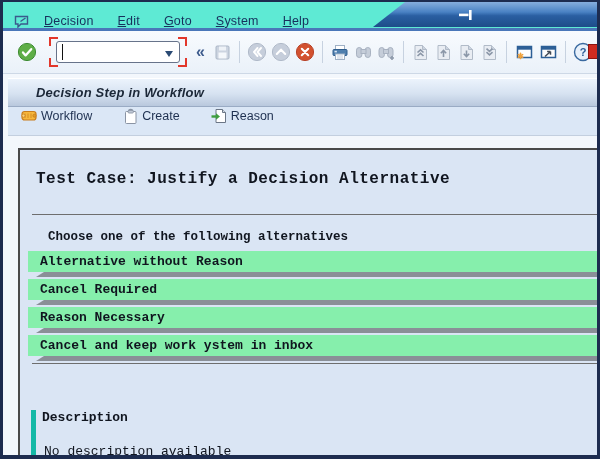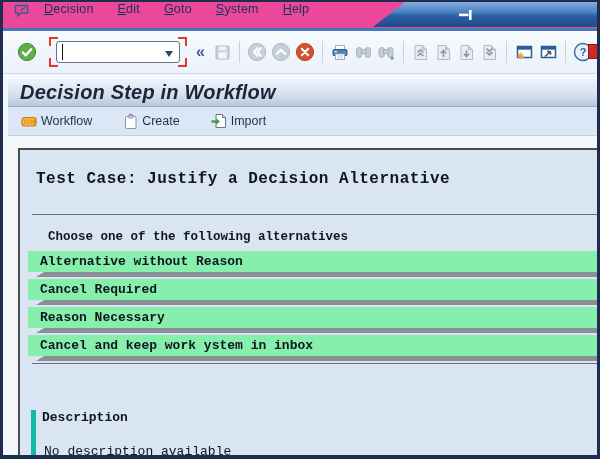--- a/index.html
+++ b/index.html
@@ -8,22 +8,22 @@
 
   .window {
     position:relative; width:600px; height:459px; overflow:hidden;
     background:#f3f7fc;
     border-left:3px solid #1d2c4f; border-right:3px solid #1d2c4f;
     border-top:2px solid #1d2c4f; border-bottom:4px solid #1d2c4f;
   }
 
   
   .menubar {
-    position:relative; height:26px; background:#ec4899;
-    display:flex; align-items:flex-start; padding-left:10px;
+    position:relative; height:26px; background:#5eead4;
+    display:flex; align-items:flex-end; padding-left:10px;
   }
   .menubar .menu-icon { margin-right:14px; display:inline-flex; }
   .menu-item {
     font-size:12.5px; color:#17305c; margin-right:24px; cursor:default;
     letter-spacing:0.2px;
   }
   .menu-item u { text-decoration:underline; }
   .band {
     position:absolute; top:0; right:0; height:25px; width:224px;
     background:linear-gradient(180deg,#86aedd 0%,#4a82c4 40%,#2a5fa2 55%,#1d4d89 100%);
@@ -64,27 +64,27 @@
   .clipped-red { position:absolute; right:0; top:13px; width:9px; height:15px;
     background:#cf2b20; border:1px solid #8e1510; border-right:none; }
 
   
   .titlebar {
     margin:4px 0 0 5px; height:29px;
     background:linear-gradient(180deg,#ecf3fc 0%,#d6e2f1 55%,#b9c8dd 100%);
     border-top:1px solid #ffffff; border-bottom:1px solid #9aabc4;
     display:flex; align-items:center; padding-left:12px;
   }
-  .title-text { font-size:20px; font-weight:bold; font-style:italic; color:#1b2737; letter-spacing:0.2px; }
+  .title-text { font-size:13px; font-weight:bold; font-style:italic; color:#1b2737; letter-spacing:0.2px;margin-left:16px; }
 
   
   .apptoolbar {
     margin-left:5px; height:29px; background:#dbe7f6;
     border-bottom:1px solid #c3cfdf;
-    display:flex; align-items:center; padding-left:12px; gap:30px;
+    display:flex; align-items:flex-start; padding-left:12px; gap:30px;
   }
   .abtn { display:inline-flex; align-items:center; gap:3px; font-size:12.5px; color:#1e3050; cursor:default; }
 
   
   .content-frame {
     position:absolute; left:15px; top:146px; right:0; bottom:0;
     border-top:2px solid #4a4a4a; border-left:2px solid #4a4a4a;
     background:#dae5f4; font-family:"Liberation Mono", monospace; color:#10151f;
   }
   .c-title { font-size:16px; font-weight:bold; margin:20px 0 8px 16px; letter-spacing:0.5px; white-space:nowrap; }
@@ -296,21 +296,21 @@
       </svg>
       <span>Create</span>
     </span>
     <span class="abtn">
       <svg width="18" height="18" viewBox="0 0 18 18">
         <path d="M6 2.5 h6.5 l3 3 V15.5 H6 z" fill="#fff" stroke="#6b7686"></path>
         <path d="M12.5 2.5 v3 h3" fill="#d4dbe4" stroke="#6b7686"></path>
         <rect x="1.5" y="8.3" width="4.5" height="2.4" fill="#3f9e3f"></rect>
         <path d="M10 9.5 L6 6.3 V12.7 z" fill="#3f9e3f"></path>
       </svg>
-      <span>Import</span>
+      <span>Reason</span>
     </span>
   </div>
 
   <div class="content-frame">
     <div class="c-title">Test Case: Justify a Decision Alternative</div>
     <div class="c-hr hr1"></div>
     <div class="c-prompt">Choose one of the following alternatives</div>
 
     <div class="bars">
       <div class="bar">Alternative without Reason</div>

